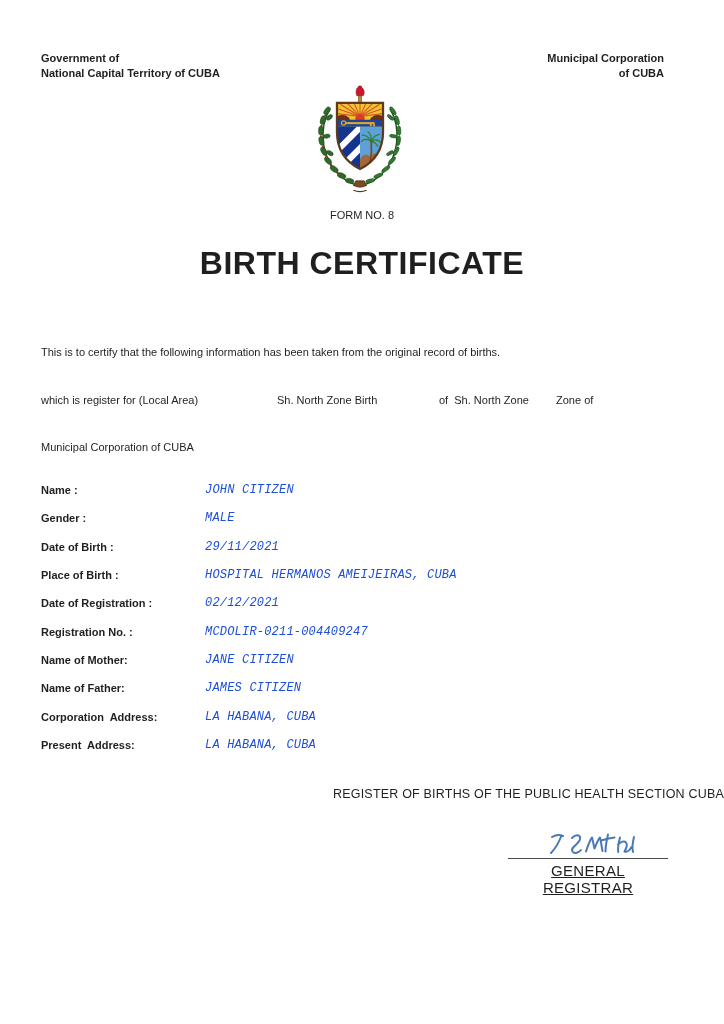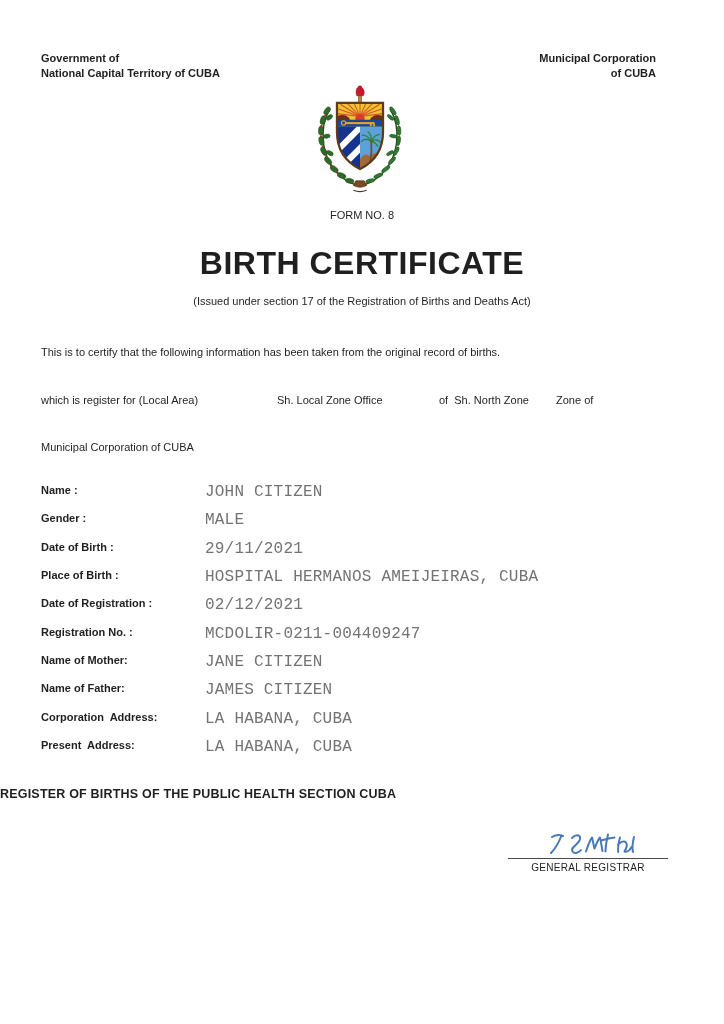--- a/index.html
+++ b/index.html
@@ -2,43 +2,43 @@
 <html><head>
 <meta charset="utf-8">
 <style>
   html,body { margin:0; padding:0; background:#ffffff; }
   .page {
     position:relative; width:724px; height:1024px; background:#ffffff;
     font-family:"Liberation Sans", sans-serif; color:#1f1f1f; overflow:hidden;
   }
   .hdr { position:absolute; top:51px; font-size:11px; font-weight:bold; line-height:14.5px; }
   .hdr-left { left:41px; }
-  .hdr-right { right:68px; text-align:right; }
+  .hdr-right { right:60px; text-align:right; }
   .emblem { position:absolute; left:313px; top:83px; width:94px; height:112px; }
   .form-no { position:absolute; top:209px; left:0; width:100%; text-align:center; font-size:11px; }
   .title { position:absolute; top:245px; left:0; width:100%; text-align:center;
            font-size:32px; font-weight:bold; letter-spacing:0.5px; margin:0; }
   .subtitle { position:absolute; top:295px; left:0; width:100%; text-align:center; font-size:11px; }
   .certify { position:absolute; top:346px; left:41px; font-size:11px; }
   .regline span { position:absolute; top:394px; font-size:11px; white-space:pre; }
   .reg-prefix { left:41px; }
   .reg-office { left:277px; }
   .reg-middle { left:439px; }
   .reg-suffix { left:556px; }
   .corp { position:absolute; left:41px; top:441px; font-size:11px; }
   .row { position:absolute; left:0; width:100%; height:16px; }
   .lbl { position:absolute; left:41px; font-size:11px; font-weight:bold; white-space:pre; }
   .val { position:absolute; left:205px; top:-1px; font-family:"Liberation Mono", monospace;
-         font-size:16px; color:#737373; white-space:pre; letter-spacing:0.2px; }
-  .footer-heading { position:absolute; top:787px; left:0; width:100%; text-align:left;
-                    font-weight:bold; font-size:12.5px; letter-spacing:0.2px; }
+         font-size:12px; color:#1d4ed8; white-space:pre; letter-spacing:0.2px;font-style:italic; }
+  .footer-heading { position:absolute; top:787px; left:0; width:100%; text-align:right;
+                    font-weight:normal; font-size:12.5px; letter-spacing:0.2px; }
   .sig-svg { position:absolute; left:544px; top:830px; }
   .sig-line { position:absolute; left:508px; top:858px; width:160px; border-top:1px solid #4a4a4a; }
   .sig-title { position:absolute; left:508px; top:862px; width:160px; text-align:center;
-               font-size:10px; letter-spacing:0.3px; }
+               font-size:15px; letter-spacing:0.3px;text-decoration:underline; }
 </style>
 </head>
 <body>
 
 <div class="page">
 
   <div class="hdr hdr-left">
     <div>Government of</div>
     <div>National Capital Territory of CUBA</div>
   </div>
@@ -160,27 +160,26 @@
 
       <path d="M45.5,102.5 h9 l2.5,5 q-7,3.5 -14,0 z" fill="#7a4a22" stroke="#53331a" stroke-width="0.8"></path>
       <path d="M43,112.5 q7,3 14,0" stroke="#53331a" stroke-width="1.4" fill="none"></path>
     </svg>
   </div>
 
   <div class="form-no">FORM NO. 8</div>
 
   <h1 class="title">BIRTH CERTIFICATE</h1>
 
-  <div class="subtitle">(Issued under section 17 of the Registration of Births and Deaths Act)</div>
 
   <div class="certify">This is to certify that the following information has been taken from the original record of births.</div>
 
   <div class="regline">
     <span class="reg-prefix">which is register for (Local Area)</span>
-    <span class="reg-office">Sh. Local Zone Office</span>
+    <span class="reg-office">Sh. North Zone Birth</span>
     <span class="reg-middle">of  Sh. North Zone</span>
     <span class="reg-suffix">Zone of</span>
   </div>
 
   <div class="corp">Municipal Corporation of CUBA</div>
 
   <div class="row" style="top:484px">
     <span class="lbl">Name :</span>
     <span class="val">JOHN CITIZEN</span>
   </div>

